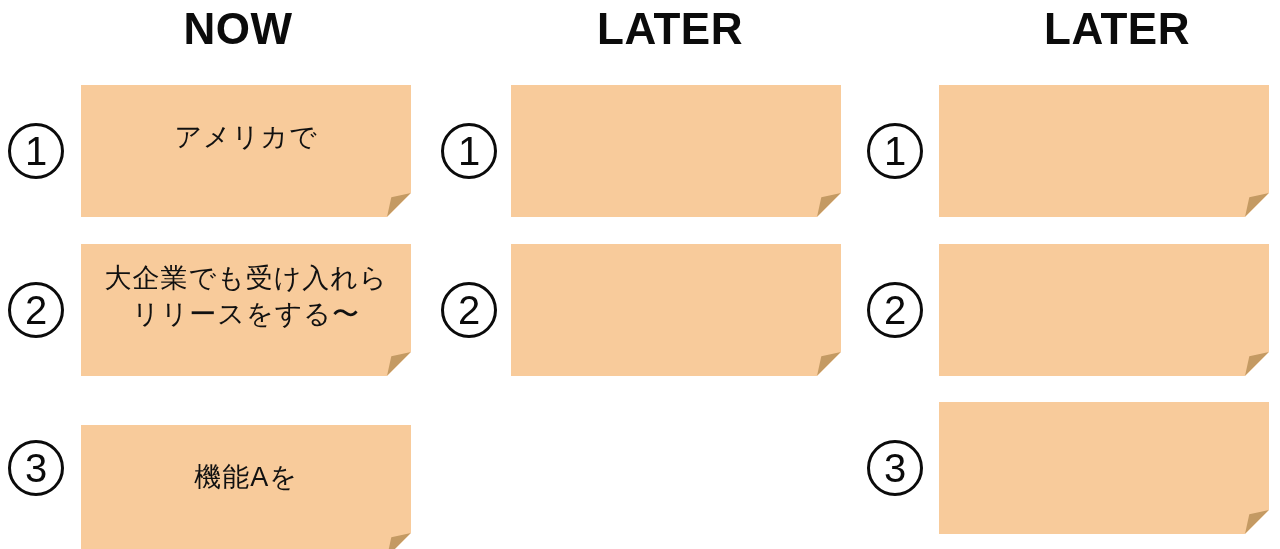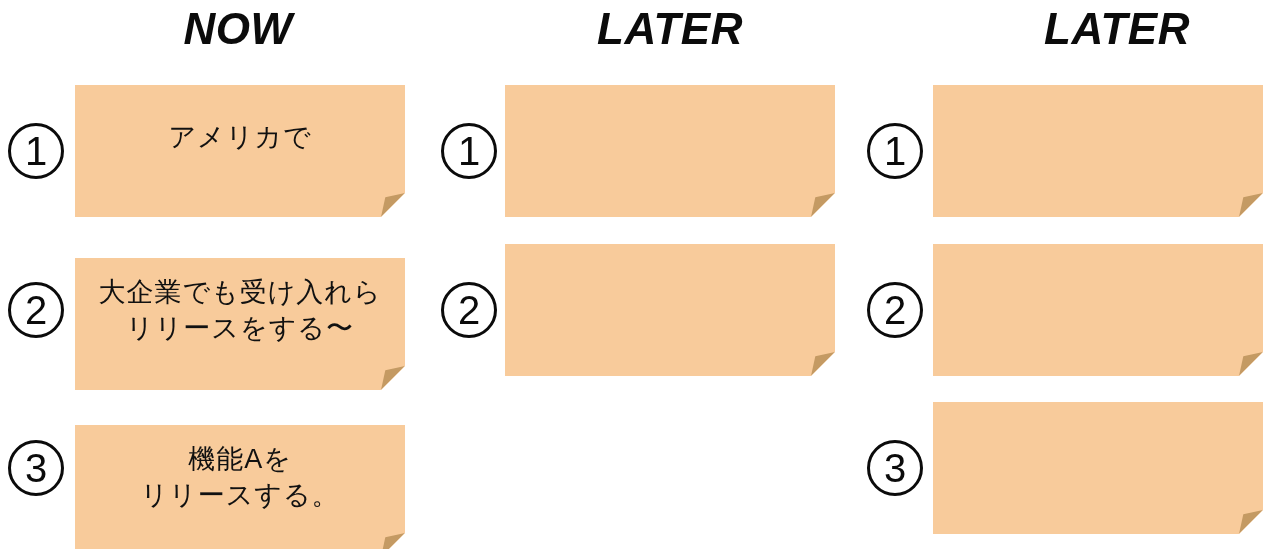--- a/index.html
+++ b/index.html
@@ -17,21 +17,20 @@
   }
   .col-header {
     position: absolute;
     top: 4px;
     transform: translateX(-50%);
     font-size: 44px;
     font-weight: bold;
     color: #0b0b0b;
     letter-spacing: 0.5px;
     white-space: nowrap;
-    font-style: italic;
   }
   .badge {
     position: absolute;
     width: 56px;
     height: 56px;
     box-sizing: border-box;
     border: 3px solid #0b0b0b;
     border-radius: 50%;
     display: flex;
     align-items: center;
@@ -47,20 +46,21 @@
     width: 330px;
     height: 132px;
     background: #F8CB9B;
     clip-path: polygon(0 0, 100% 0, 100% calc(100% - 24px), calc(100% - 24px) 100%, 0 100%);
     display: flex;
     flex-direction: column;
     align-items: center;
     justify-content: center;
     padding-bottom: 28px;
     box-sizing: border-box;
+    margin-left: 6px;
   }
   .note-text {
     text-align: center;
     color: #111111;
     font-size: 27px;
     line-height: 36px;
     letter-spacing: 1px;
     white-space: nowrap;
   }
   .note-text .line { display: block; }
@@ -85,33 +85,32 @@
 
   <div class="badge" style="left:8px; top:123px">1</div>
   <div class="note" style="left:75px; top:85px">
     <div class="note-text">
       <span class="line">アメリカで</span>
     </div>
     <span class="fold"></span>
   </div>
 
   <div class="badge" style="left:8px; top:282px">2</div>
-  <div class="note" style="left:75px; top:258px">
+  <div class="note" style="left:75px; top:244px">
     <div class="note-text">
       <span class="line">大企業でも受け入れら</span>
       <span class="line">リリースをする〜</span>
     </div>
     <span class="fold"></span>
   </div>
 
   <div class="badge" style="left:8px; top:440px">3</div>
   <div class="note" style="left:75px; top:425px">
     <div class="note-text">
       <span class="line">機能Aを</span>
-      <span class="line">リリースする。</span>
     </div>
     <span class="fold"></span>
   </div>
 
   <div class="badge" style="left:441px; top:123px">1</div>
   <div class="note" style="left:505px; top:85px">
     <span class="fold"></span>
   </div>
 
   <div class="badge" style="left:441px; top:282px">2</div>

